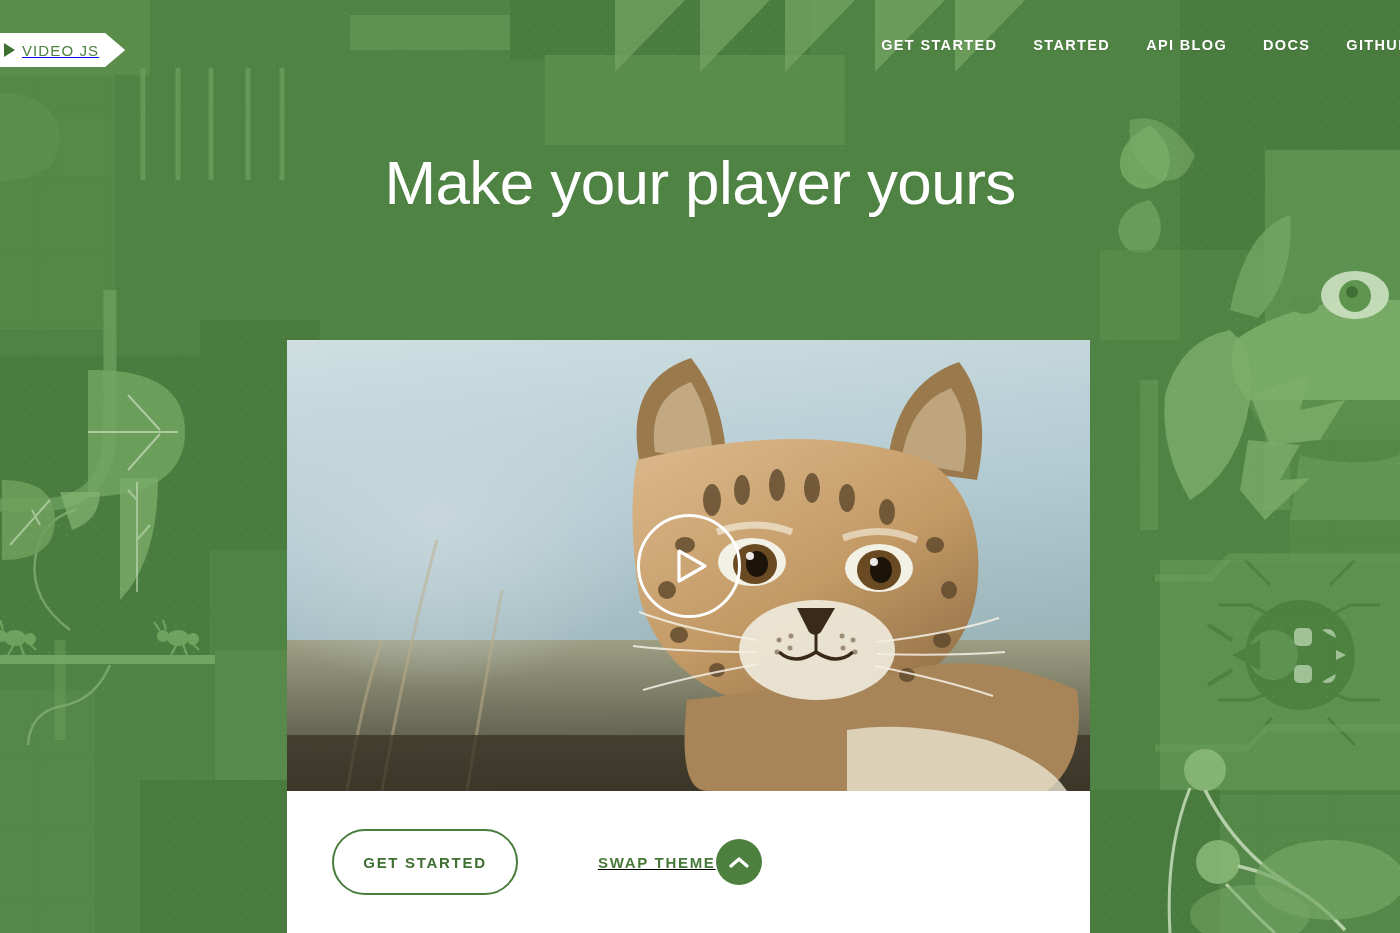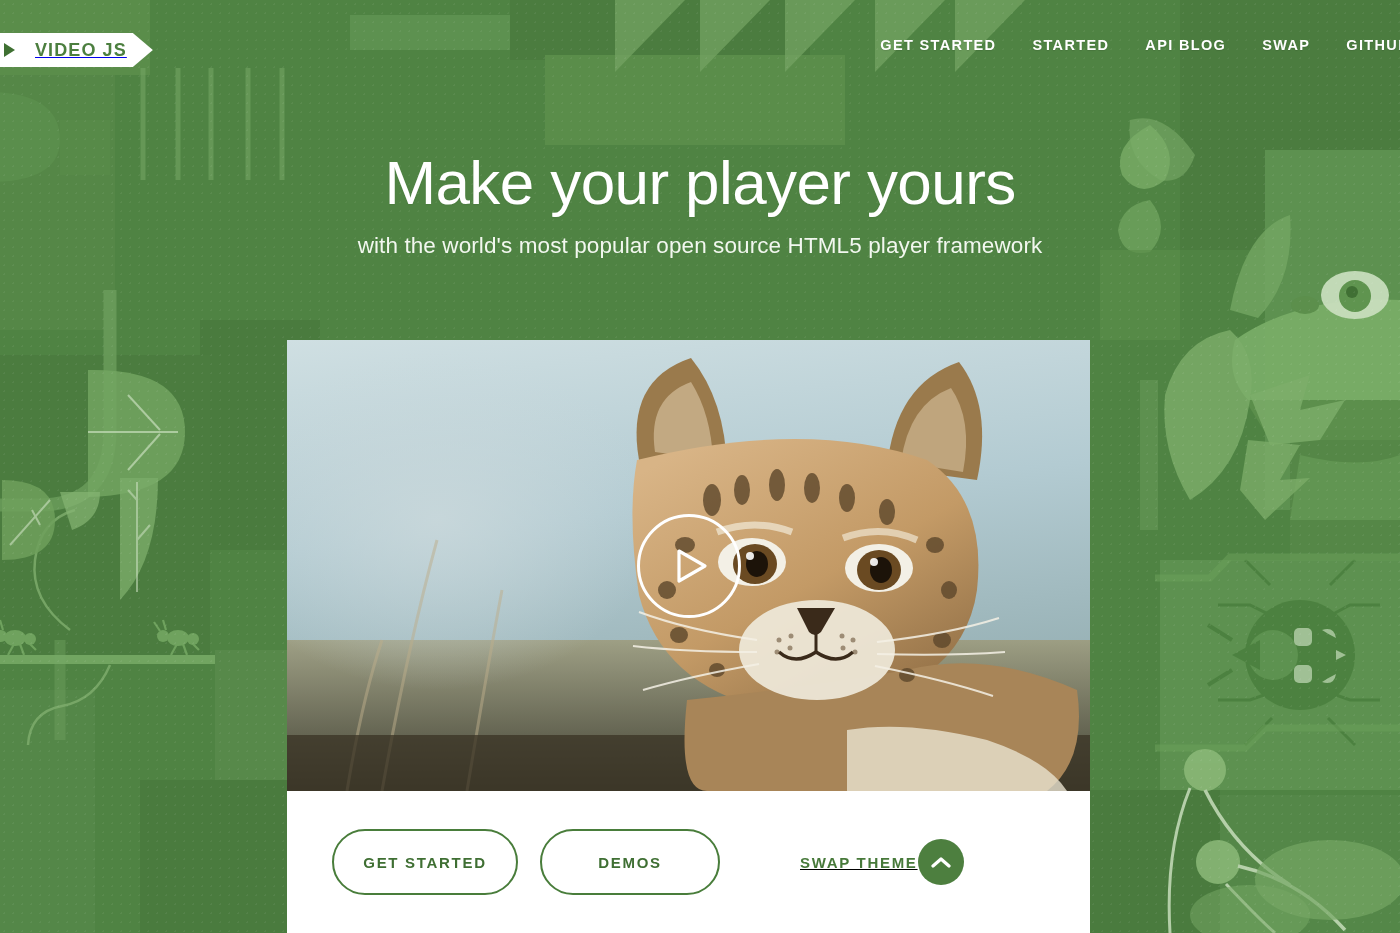--- a/index.html
+++ b/index.html
@@ -58,25 +58,24 @@
   .logo-play {
     width: 0; height: 0;
     border-left: 11px solid #3f7032;
     border-top: 7px solid transparent;
     border-bottom: 7px solid transparent;
     margin-right: 7px;
     flex: none;
   }
   .logo-text {
     color: #4c7f3f;
-    font-size: 18px;
-    font-weight: bold;
+    font-size: 15px;
+    font-weight: normal;
     letter-spacing: 1.1px;
     white-space: nowrap;
-    margin-left: 13px;
   }
 
   .nav {
     position: absolute;
     right: -10px;
     top: 37px;
     display: flex;
     align-items: center;
     gap: 36px;
     padding-right: 0;
@@ -378,28 +377,27 @@
   <div class="header">
     <a class="logo" href="#">
       <span class="logo-play"></span>
       <span class="logo-text">VIDEO JS</span>
     </a>
 
     <nav class="nav">
       <a class="nav-item" href="#">GET STARTED</a>
       <a class="nav-item" href="#">STARTED</a>
       <a class="nav-item" href="#">API BLOG</a>
-      <a class="nav-item" href="#">SWAP</a>
+      <a class="nav-item" href="#">DOCS</a>
       <a class="nav-item" href="#">GITHUB</a>
     </nav>
   </div>
 
   <div class="hero">
     <h1 class="hero-title">Make your player yours</h1>
-    <p class="hero-sub">with the world's most popular open source HTML5 player framework</p>
   </div>
 
   <div class="player">
 
     <div class="video">
       <svg class="video-art" width="803" height="451" viewBox="0 0 803 451">
         <defs>
           <linearGradient id="skyG" x1="0" y1="0" x2="0.2" y2="1">
             <stop offset="0%" stop-color="#cfdfe2"></stop>
             <stop offset="45%" stop-color="#b3cbd2"></stop>
@@ -500,21 +498,20 @@
 
       <div class="play-btn">
         <svg class="play-tri" width="34" height="38" viewBox="0 0 34 38">
           <path d="M 4 4 L 30 19 L 4 34 Z" fill="none" stroke="#ffffff" stroke-width="3.2" stroke-linejoin="round"></path>
         </svg>
       </div>
     </div>
 
     <div class="panel">
       <button class="pill">GET STARTED</button>
-      <button class="pill narrow">DEMOS</button>
 
       <div class="swap">
         <span class="swap-label">SWAP THEME</span>
         <span class="swap-circle">
           <svg width="20" height="13" viewBox="0 0 20 13">
             <path d="M 2 10 L 10 3 L 18 10" fill="none" stroke="#ffffff" stroke-width="3.2" stroke-linecap="round" stroke-linejoin="round"></path>
           </svg>
         </span>
       </div>
     </div>

